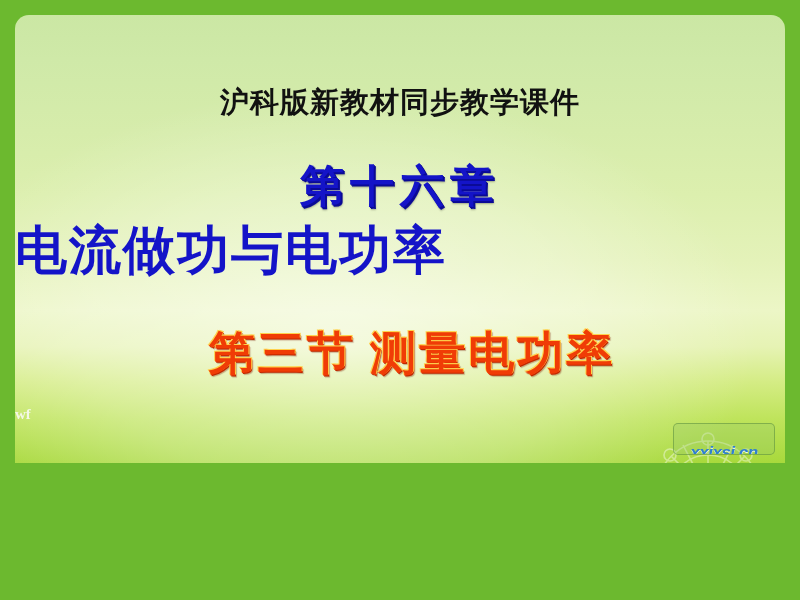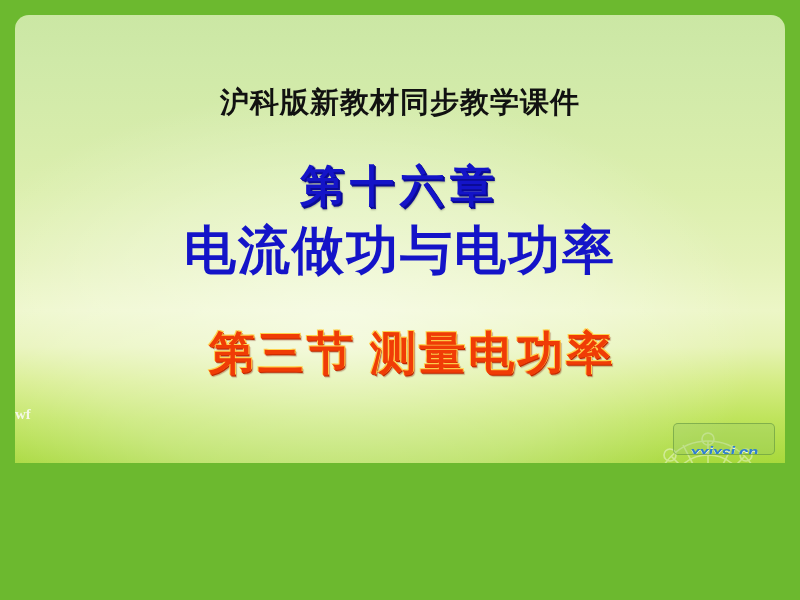--- a/index.html
+++ b/index.html
@@ -112,21 +112,21 @@
   .line-title {
     position: absolute;
     top: 205px;
     left: 0;
     width: 770px;
     font-family: "Liberation Serif", "DejaVu Serif", serif;
     font-weight: bold;
     font-size: 52px;
     letter-spacing: 2px;
     color: #1414c8;
-    text-align: center;
+    text-align: left;
     line-height: 62px;
   }
 
   .line-section {
     position: absolute;
     top: 310px;
     left: 12px;
     width: 770px;
     font-family: "Liberation Serif", "DejaVu Serif", serif;
     font-weight: bold;

